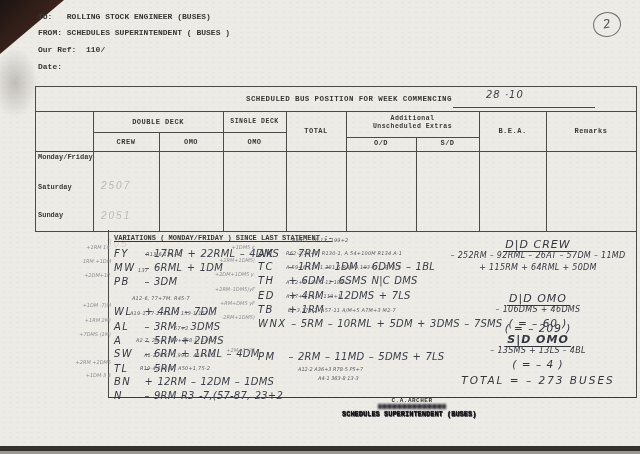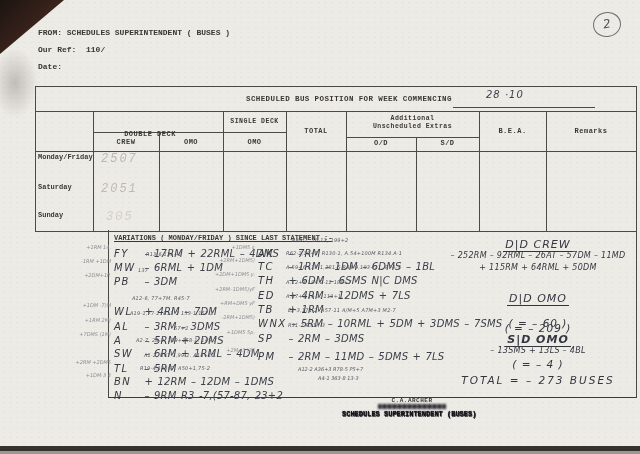--- a/index.html
+++ b/index.html
@@ -23,41 +23,42 @@
   .hw-margin{position:absolute;right:100%;margin-right:3px;top:1px;
     font-family:"DejaVu Sans", sans-serif;font-style:italic;font-size:5px;color:#8b8d92;
     white-space:nowrap;}
   .tot{position:absolute;left:438px;width:200px;text-align:center;white-space:nowrap;
     font-family:"DejaVu Sans", sans-serif;font-style:italic;color:#33363f;}
   .tot-h{font-size:11px;letter-spacing:1px;}
   .tot-h span{border-bottom:1px solid #33363f;padding:0 2px;}
   .tot-s{font-size:8px;letter-spacing:.3px;}
   .tot-r{font-size:10.5px;letter-spacing:1px;}
   .cellc{position:absolute;text-align:center;font-size:7px;letter-spacing:.5px;}
-  .pencil{position:absolute;font-family:Liberation Mono, monospace;font-style:italic;
-    font-size:12px;color:#b3afa5;letter-spacing:2px;}
+  .pencil{position:absolute;font-family:Liberation Sans, sans-serif;font-style:italic;
+    font-size:10px;color:#b3afa5;letter-spacing:2px;margin-top:28px;}
 </style>
 </head>
 <body>
 
 <div class="page">
   <div class="speckle"></div>
 
   <div class="abs" style="left:0;top:0;width:64px;height:54px;
               background:linear-gradient(135deg,#1c1412 0%,#3c241c 55%,#6b4a38 80%,transparent 82%);
               clip-path:polygon(0 0,100% 0,0 100%);"></div>
   <div class="abs" style="left:-8px;top:48px;width:46px;height:70px;
               background:radial-gradient(closest-side,rgba(110,105,98,.35),transparent);"></div>
   <div class="abs" style="left:0;top:446px;width:640px;height:5px;background:#35312d;"></div>
   <div class="abs" style="left:0;top:451px;width:640px;height:3px;background:#9b9792;"></div>
 
   <div class="abs hw" style="left:593px;top:12px;width:26px;height:23px;border:1.5px solid #6e6e6e;
               border-radius:50%;text-align:center;font-size:12px;line-height:22px;
               color:#55555a;transform:rotate(-10deg);">2</div>
 
+  <div class="abs mono" style="left:38px;top:12px;font-size:8px;">TO:   ROLLING STOCK ENGINEER (BUSES)</div>
   <div class="abs mono" style="left:38px;top:28px;font-size:8px;">FROM: SCHEDULES SUPERINTENDENT ( BUSES )</div>
   <div class="abs mono" style="left:38px;top:45px;font-size:8px;">Our Ref:  110/</div>
   <div class="abs mono" style="left:38px;top:62px;font-size:8px;">Date:</div>
 
   <div style="position:absolute;left:35px;top:86px;width:600px;height:144px;border:1px solid #4c4a46;">
 
     <div class="abs mono" style="left:210px;top:8px;font-size:7.5px;letter-spacing:.4px;">SCHEDULED BUS POSITION FOR WEEK COMMENCING</div>
     <div class="line" style="left:417px;top:20px;width:142px;height:1px;"></div>
     <div class="abs hw" style="left:450px;top:2px;font-size:10px;letter-spacing:1px;">28 ·10</div>
 
@@ -67,21 +68,21 @@
     <div class="line" style="left:0;top:64px;width:600px;height:1px;"></div>
     <div class="line" style="left:57px;top:24px;width:1px;height:120px;"></div>
     <div class="line" style="left:123px;top:45px;width:1px;height:99px;"></div>
     <div class="line" style="left:187px;top:24px;width:1px;height:120px;"></div>
     <div class="line" style="left:250px;top:24px;width:1px;height:120px;"></div>
     <div class="line" style="left:310px;top:24px;width:1px;height:120px;"></div>
     <div class="line" style="left:380px;top:50px;width:1px;height:94px;"></div>
     <div class="line" style="left:443px;top:24px;width:1px;height:120px;"></div>
     <div class="line" style="left:510px;top:24px;width:1px;height:120px;"></div>
 
-    <div class="cellc mono" style="left:49px;top:31px;width:130px;margin-top:12px;">DOUBLE    DECK</div>
+    <div class="cellc mono" style="left:57px;top:31px;width:130px;">DOUBLE    DECK</div>
     <div class="cellc mono" style="left:187px;top:31px;width:63px;font-size:6.5px;">SINGLE  DECK</div>
     <div class="cellc mono" style="left:250px;top:40px;width:60px;">TOTAL</div>
     <div class="cellc mono" style="left:310px;top:28px;width:133px;font-size:6.5px;">Additional</div>
     <div class="cellc mono" style="left:310px;top:36px;width:133px;font-size:6.5px;">Unscheduled  Extras</div>
     <div class="cellc mono" style="left:443px;top:40px;width:67px;text-align:center;">B.E.A.</div>
     <div class="cellc mono" style="left:510px;top:40px;width:90px;">Remarks</div>
     <div class="cellc mono" style="left:57px;top:51px;width:66px;text-align:center;">CREW</div>
     <div class="cellc mono" style="left:123px;top:51px;width:64px;">OMO</div>
     <div class="cellc mono" style="left:187px;top:51px;width:63px;">OMO</div>
     <div class="cellc mono" style="left:310px;top:52px;width:70px;">O/D</div>
@@ -187,43 +188,38 @@
     <span class="hw-margin">+RM+DM5 yF</span>
     <span class="hw-code">TB</span>
     <span class="hw-main">+ 1RM</span>
   </div>
   <div class="hw-line" style="left:258px;top:313px;">
     <div class="hw-sup" style="left:30px;">E2-3,171-2.   A57-11    A/M+5    A7M+3    M2-7</div>
     <span class="hw-margin">-2RM+1DM5)</span>
     <span class="hw-code">WNX</span>
     <span class="hw-main">– 5RM – 10RML + 5DM + 3DMS – 7SMS</span>
   </div>
-  <div class="hw-line" style="left:258px;top:328px;">
-    <div class="hw-sup" style="left:30px;">R31-2    R31A-3</div>
-    <span class="hw-margin">+1DM5 5p.</span>
-    <span class="hw-code">SP</span>
-    <span class="hw-main">– 2RM – 3DMS</span>
-  </div>
   <div class="hw-line" style="left:258px;top:346px;">
     <span class="hw-margin">+2M+3 )3F</span>
     <span class="hw-code">PM</span>
     <span class="hw-main">– 2RM  – 11MD – 5DMS + 7LS</span>
   </div>
   <div class="hw-line" style="left:298px;top:357px;">
     <span class="hw" style="font-size:5px;color:#555861;">A12-2        A36+3     R78-5     P5+7</span>
   </div>
   <div class="hw-line" style="left:318px;top:366px;">
     <span class="hw" style="font-size:5px;color:#555861;">A4-1   363-8   13-3</span>
   </div>
 
   <div class="tot tot-h" style="top:238px;"><span>D|D CREW</span></div>
   <div class="tot tot-s" style="top:251px;">– 252RM – 92RML – 26AT – 57DM – 11MD</div>
   <div class="tot tot-s" style="top:263px;">+ 115RM + 64RML  + 50DM</div>
   <div class="tot tot-r" style="top:275px;margin-top:47px;">( =  – 209 )</div>
   <div class="tot tot-h" style="top:292px;"><span>D|D OMO</span></div>
+  <div class="tot tot-s" style="top:305px;">– 106DMS + 46DMS</div>
   <div class="tot tot-r" style="top:317px;">( = – 60 )</div>
   <div class="tot tot-h" style="top:333px;font-weight:bold;"><span>S|D OMO</span></div>
   <div class="tot tot-s" style="top:346px;">– 13SMS + 13LS – 4BL</div>
   <div class="tot tot-r" style="top:358px;">( = – 4 )</div>
   <div class="tot tot-r" style="top:374px;letter-spacing:2px;text-align:center;">TOTAL  =  – 273  BUSES</div>
 
   <div class="abs mono" style="left:352px;top:397px;width:120px;text-align:center;font-size:6px;letter-spacing:.5px;">C.A.ARCHER</div>
   <div class="abs" style="left:378px;top:404px;width:68px;height:5px;filter:blur(1px);
               background:repeating-linear-gradient(90deg,#28262b 0 3px,#6a676d 3px 5px);"></div>
   <div class="abs mono" style="left:342px;top:410px;font-size:7px;letter-spacing:0;color:#161519;

